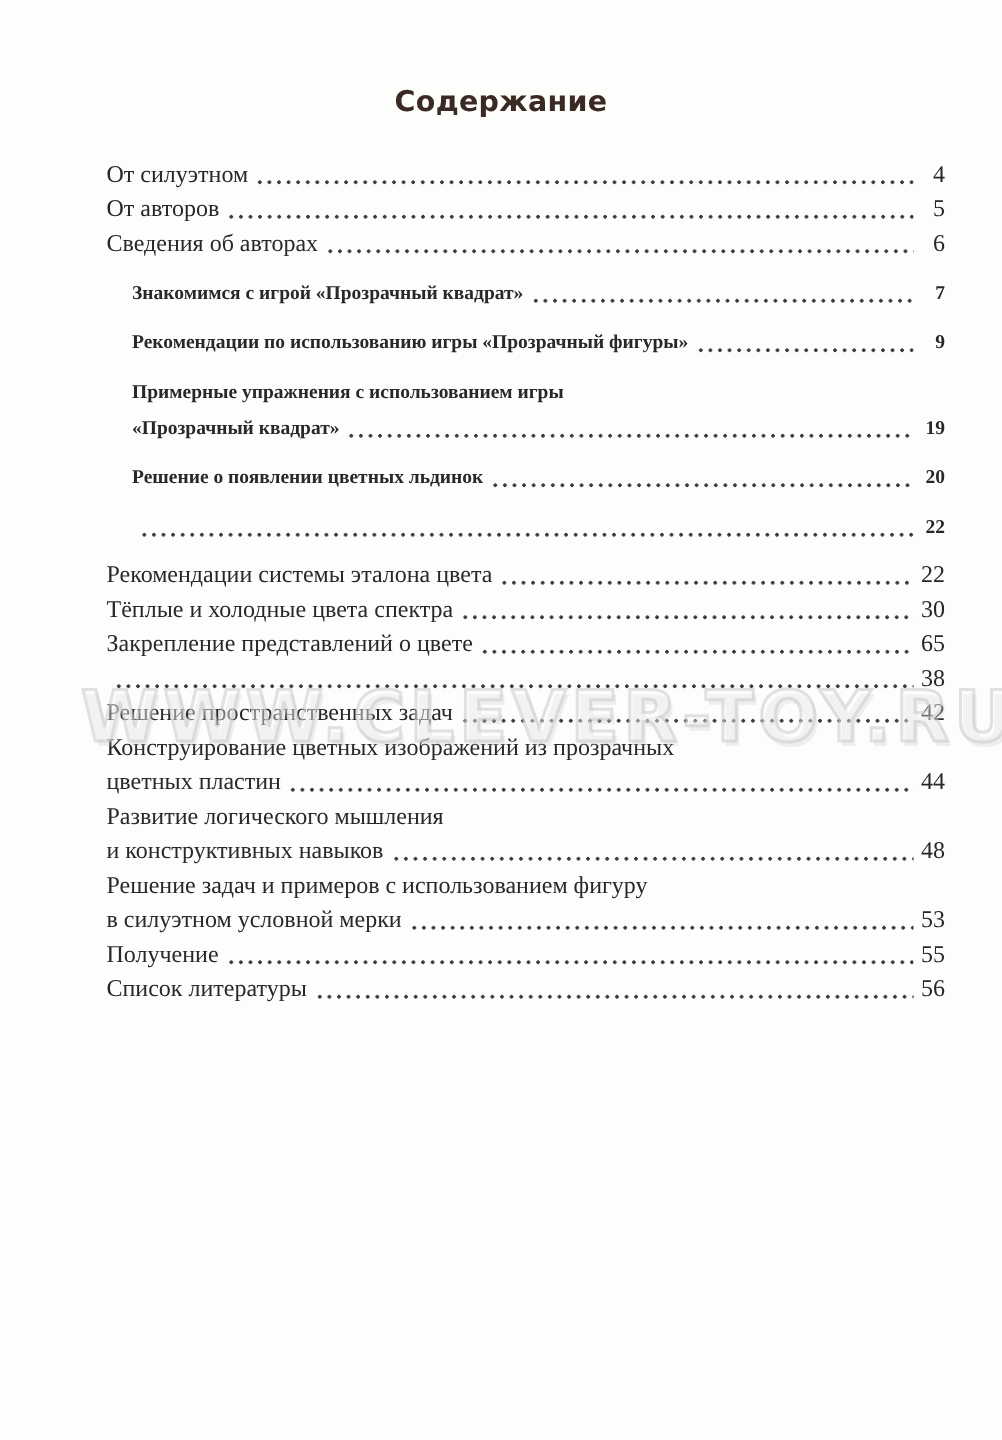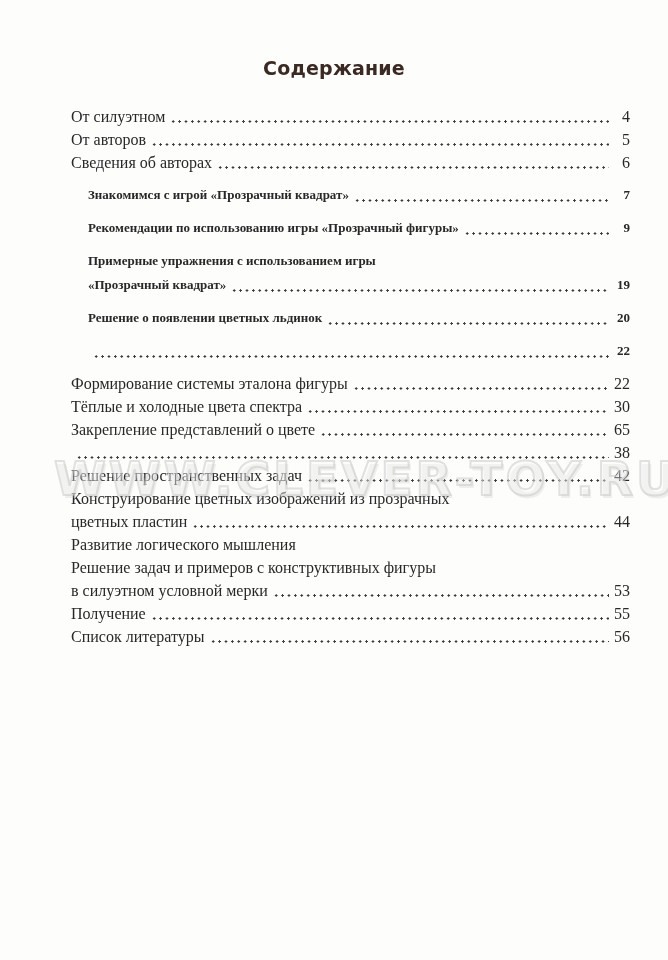--- a/index.html
+++ b/index.html
@@ -155,21 +155,21 @@
 
     <div class="entry b">
       <div class="row">
         <span class="dots"></span>
         <span class="pagenum">22</span>
       </div>
     </div>
 
     <div class="entry reg sub">
       <div class="row">
-        <span class="label">Формирование системы эталона фигуры</span>
+        <span class="label">Рекомендации системы эталона цвета</span>
         <span class="dots"></span>
         <span class="pagenum">22</span>
       </div>
     </div>
 
 
     <div class="entry reg sub">
       <div class="row">
         <span class="label">Тёплые и холодные цвета спектра</span>
         <span class="dots"></span>
@@ -205,24 +205,29 @@
       <div class="row">
         <span class="label">цветных пластин</span>
         <span class="dots"></span>
         <span class="pagenum">44</span>
       </div>
     </div>
 
 
     <div class="entry reg sub">
       <div class="cont">Развитие логического мышления</div>
-    </div>
-
-    <div class="entry reg sub">
-      <div class="cont">Решение задач и примеров с конструктивных фигуры</div>
+      <div class="row">
+        <span class="label">и конструктивных навыков</span>
+        <span class="dots"></span>
+        <span class="pagenum">48</span>
+      </div>
+    </div>
+
+    <div class="entry reg sub">
+      <div class="cont">Решение задач и примеров с использованием фигуру</div>
       <div class="row">
         <span class="label">в силуэтном условной мерки</span>
         <span class="dots"></span>
         <span class="pagenum">53</span>
       </div>
     </div>
 
     <div class="entry reg sub">
       <div class="row">
         <span class="label">Получение</span>

